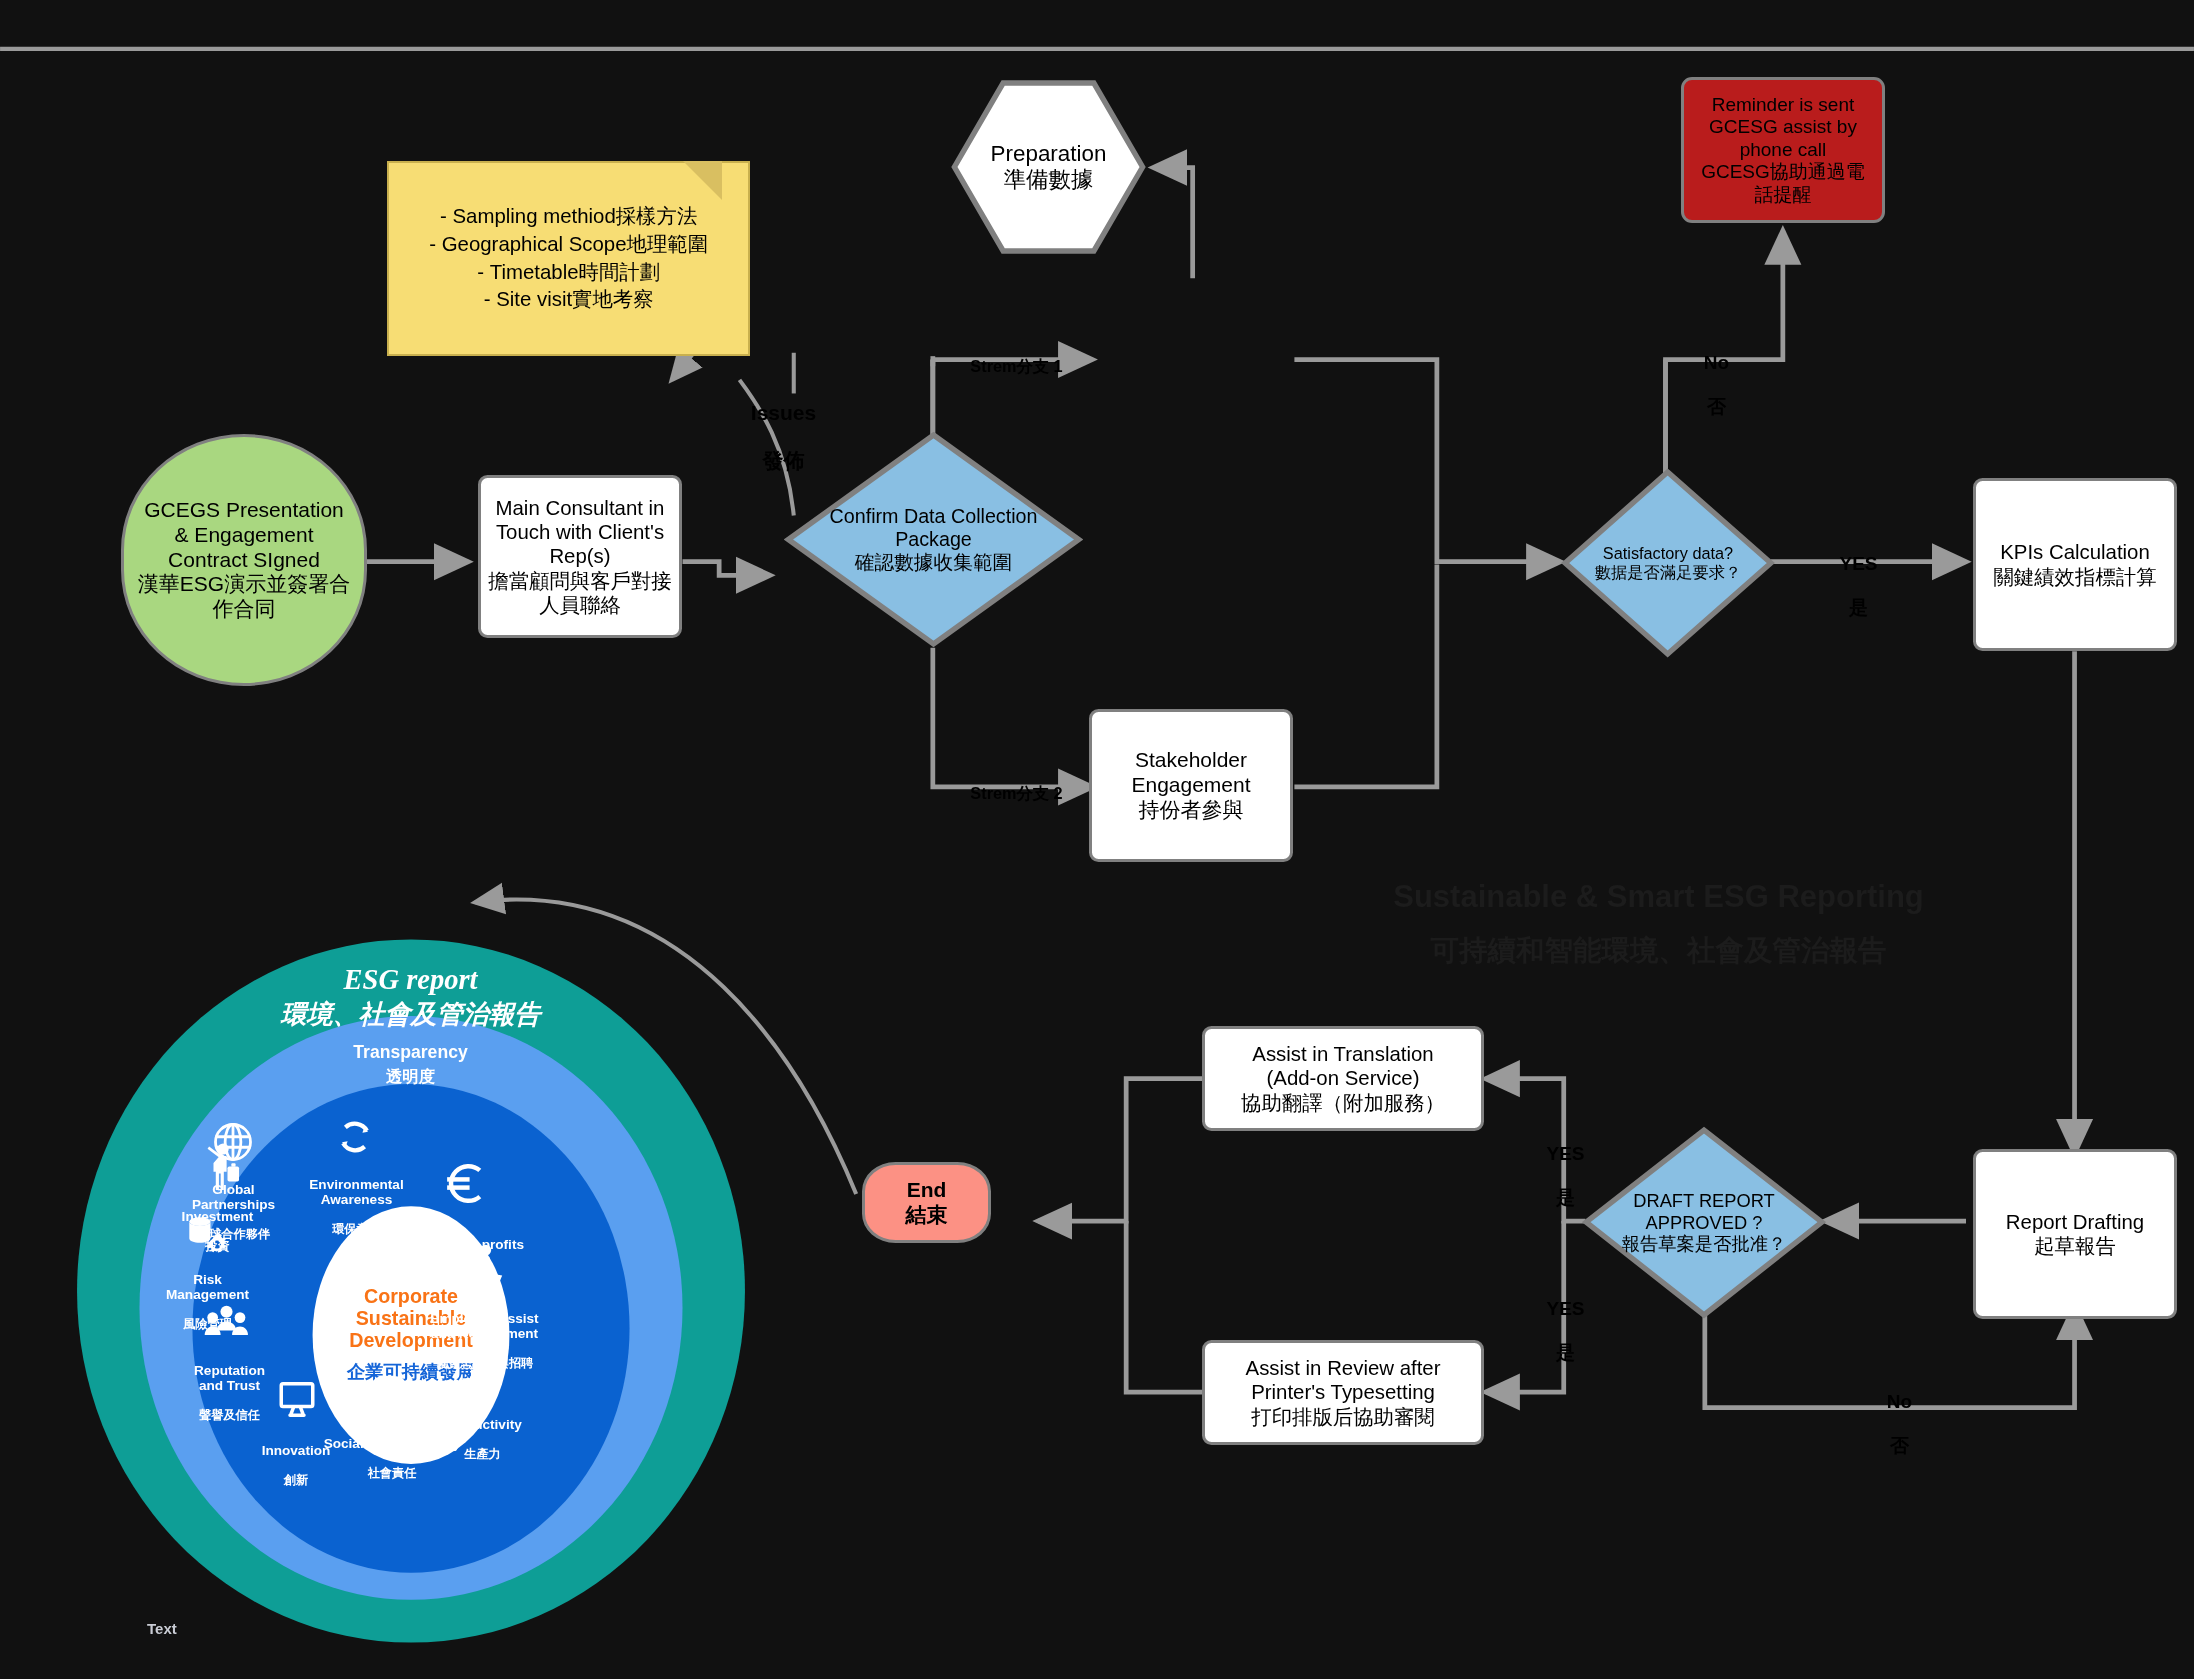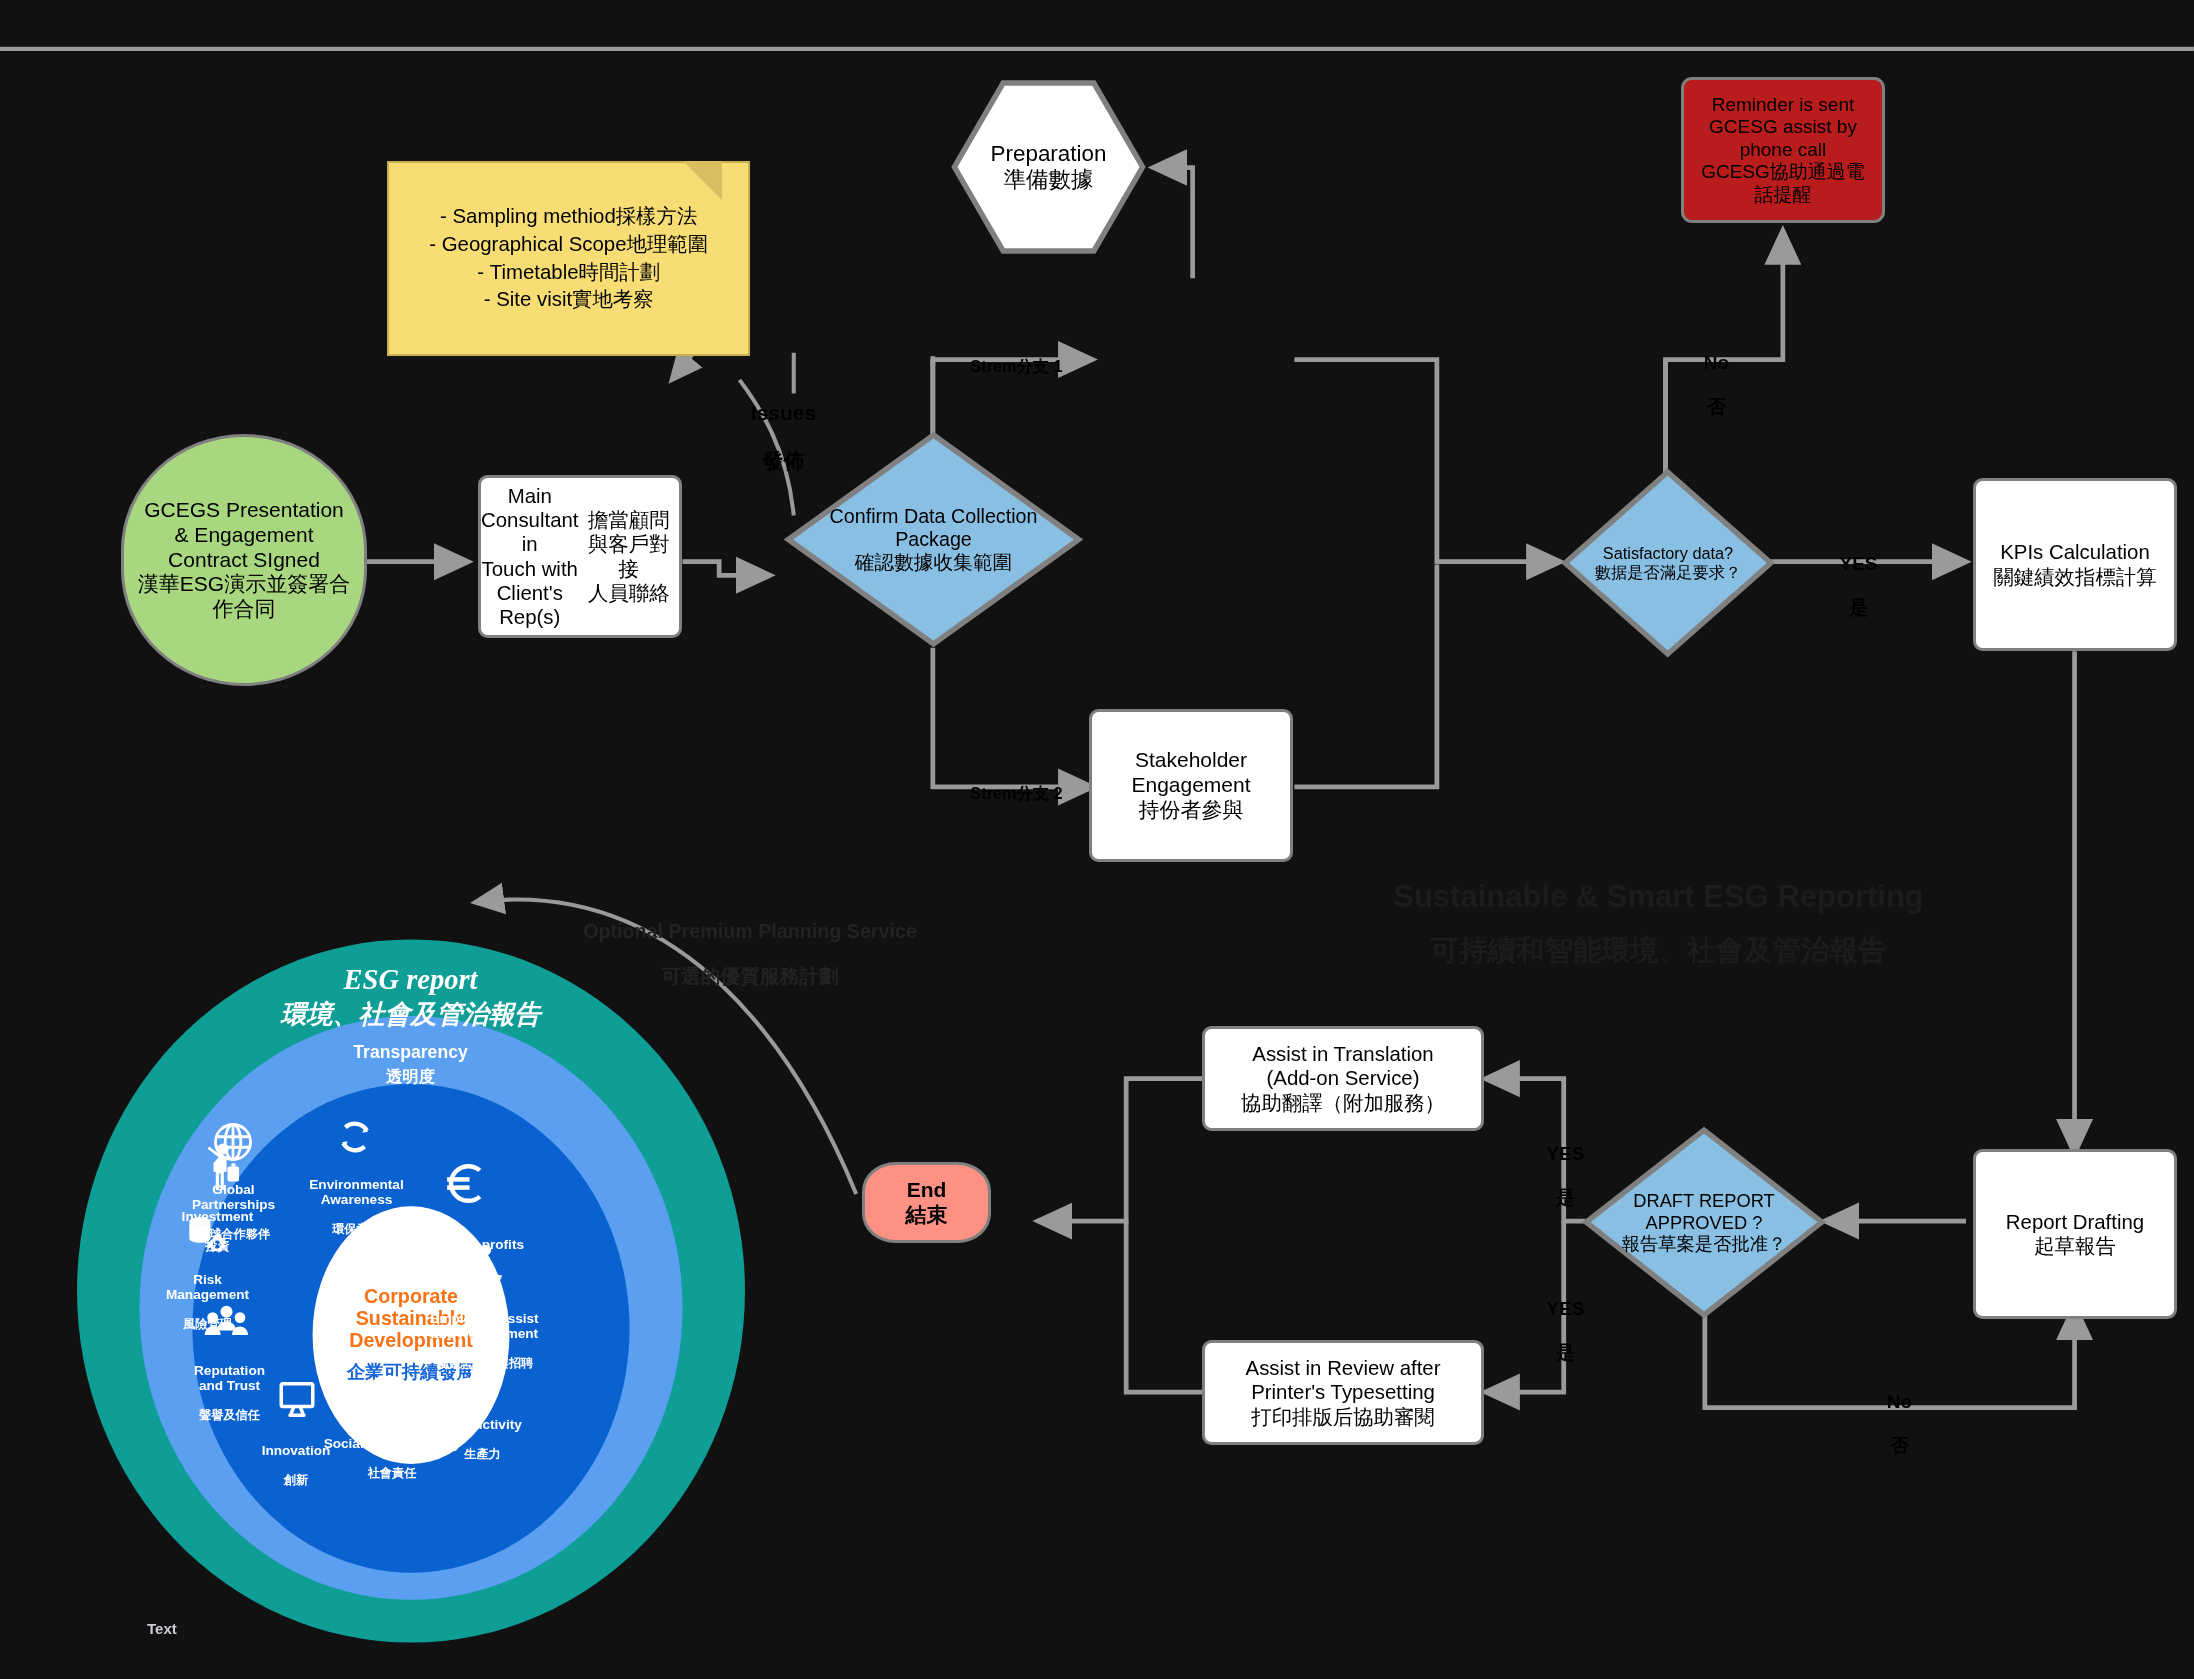--- a/index.html
+++ b/index.html
@@ -96,21 +96,21 @@
 
   <div class="node terminator" style="left:121px;top:434px;width:246px;height:252px;background:#a9d780;
               border-radius:50% / 46%;flex-direction:column;font-size:21px;">
     <span>GCEGS Presentation
 &amp; Engagement
 Contract SIgned</span>
     <span>漢華ESG演示並簽署合
 作合同</span>
   </div>
 
-  <div class="node rect" style="left:478px;top:475px;width:204px;height:163px;flex-direction:row;font-size:20.4px;">
+  <div class="node rect" style="left:478px;top:475px;width:204px;height:163px;flex-direction:column;font-size:20.4px;">
     <span>Main Consultant in
 Touch with Client's
 Rep(s)</span>
     <span>擔當顧問與客戶對接
 人員聯絡</span>
   </div>
 
   <div style="position:absolute;left:784px;top:431px;width:299px;height:217px;">
     <svg width="299" height="217" style="position:absolute;left:0;top:0;" viewBox="0 0 440 320">
       <polygon points="220,6 434,160 220,314 6,160" fill="#89bfe3" stroke="#808080" stroke-width="8"></polygon>
@@ -227,24 +227,20 @@
   <div class="edge-label" style="left:1525px;top:1276px;width:81px;font-size:19px;">
     <div>YES</div>
     <div>是</div>
   </div>
 
   <div class="edge-label" style="left:1859px;top:1369px;width:81px;font-size:19px;">
     <div>No</div>
     <div>否</div>
   </div>
 
-  <div class="edge-label" style="left:543px;top:897px;width:414px;font-size:19.7px;color:#232323;">
-    <div>Optional Premium Planning Service</div>
-    <div>可選的優質服務計劃</div>
-  </div>
 
   <div class="plain-label" style="left:1309px;top:865px;width:699px;color:#1c1c1c;font-weight:bold;">
     <div style="font-size:31px;">Sustainable &amp; Smart ESG Reporting</div>
     <div style="font-size:28.5px;margin-top:4.1px;">可持續和智能環境、社會及管治報告</div>
   </div>
 
   <div class="plain-label" style="left:147px;top:1620px;width:81px;color:#c9ccd4;font-size:15px;font-weight:bold;text-align:left;">Text</div>
 
   <div style="position:absolute;left:75px;top:938px;width:672px;height:706px;">
 

